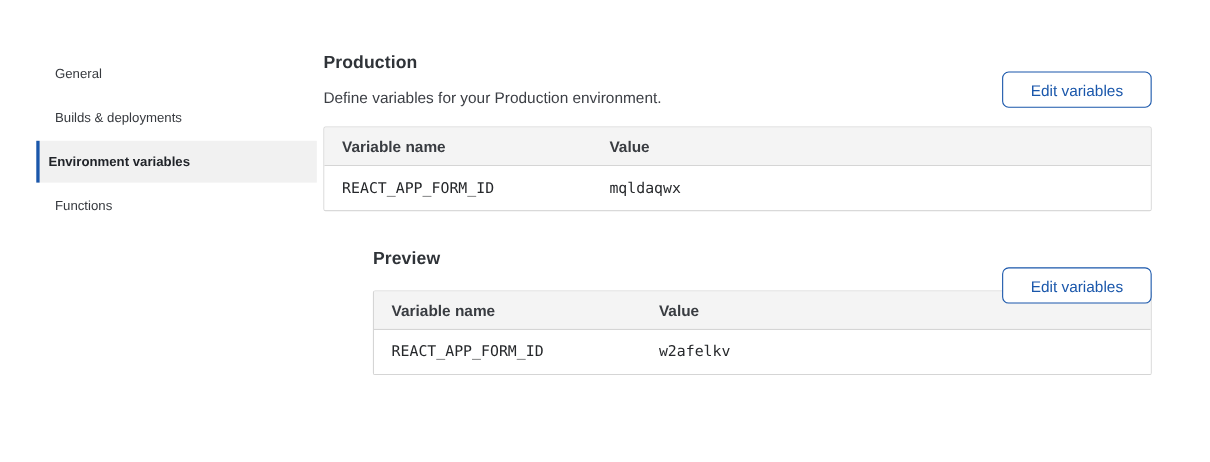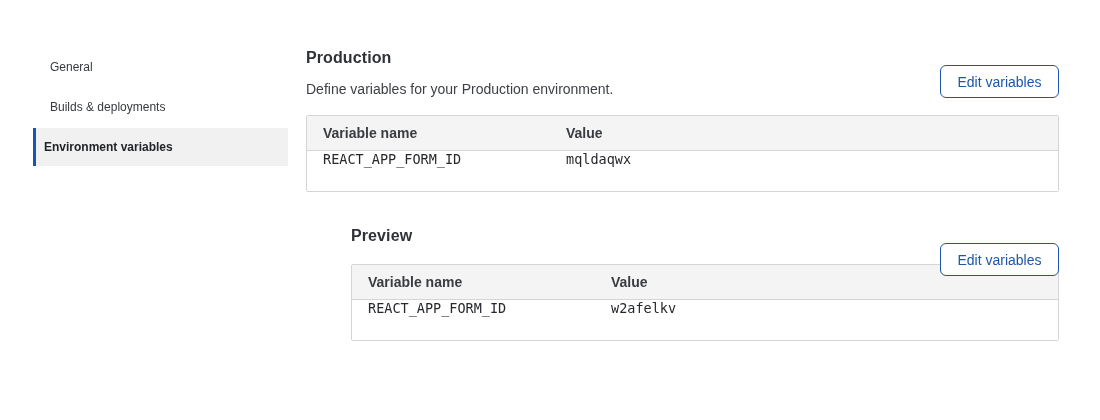--- a/index.html
+++ b/index.html
@@ -37,21 +37,21 @@
     background: #f1f1f1;
     border-left-color: #1a57ab;
     font-weight: 700;
     color: #212429;
     padding-left: 8px;
   }
 
   
   .content {
     position: absolute;
-    left: 306px;
+    left: 294px;
     top: 48px;
     width: 753px;
   }
   .env-section { position: relative; }
   .env-section + .env-section { margin-top: 34px; margin-left: 45px; }
 
   .section-title {
     font-size: 16px;
     line-height: 20px;
     font-weight: 700;
@@ -61,21 +61,21 @@
   .section-desc {
     margin-top: 13px;
     font-size: 14px;
     line-height: 16px;
     color: #3c3f45;
   }
   .edit-btn {
     position: absolute;
     top: 17px;
     right: 0;
-    width: 119px;
+    width: 136px;
     height: 33px;
     background: #ffffff;
     border: 1.5px solid #1a57ab;
     border-radius: 6px;
     color: #1a57ab;
     font-family: "Liberation Sans", sans-serif;
     font-size: 14px;
     cursor: pointer;
   }
 
@@ -92,20 +92,21 @@
     align-items: center;
     height: 35px;
     background: #f4f4f4;
     border-bottom: 1px solid #d5d5d5;
     font-weight: 700;
     font-size: 14px;
     color: #393c41;
   }
   .t-row {
     display: flex;
+    align-items: center;
     height: 40px;
     background: #ffffff;
     font-size: 14px;
   }
   .t-cell { flex: 1 1 auto; padding-left: 16px; white-space: nowrap; }
   .t-cell.name { flex: 0 0 243px; }
   .mono {
     font-family: "DejaVu Sans Mono", monospace;
     font-size: 13.5px;
     color: #26282b;
@@ -113,20 +114,21 @@
 </style>
 </head>
 <body>
 
 <div class="page">
 
   <nav class="sidebar">
     <div class="side-item">General</div>
     <div class="side-item">Builds &amp; deployments</div>
     <div class="side-item active">Environment variables</div>
+    <div class="side-item">Functions</div>
   </nav>
 
   <main class="content">
 
     <section class="env-section">
       <h2 class="section-title">Production</h2>
       <p class="section-desc">Define variables for your Production environment.</p>
       <button class="edit-btn">Edit variables</button>
       <div class="var-table">
         <div class="t-head">

